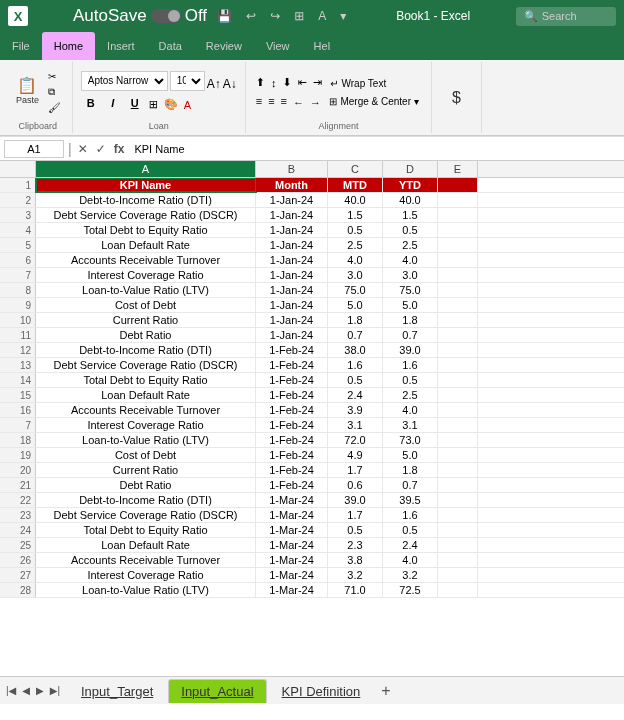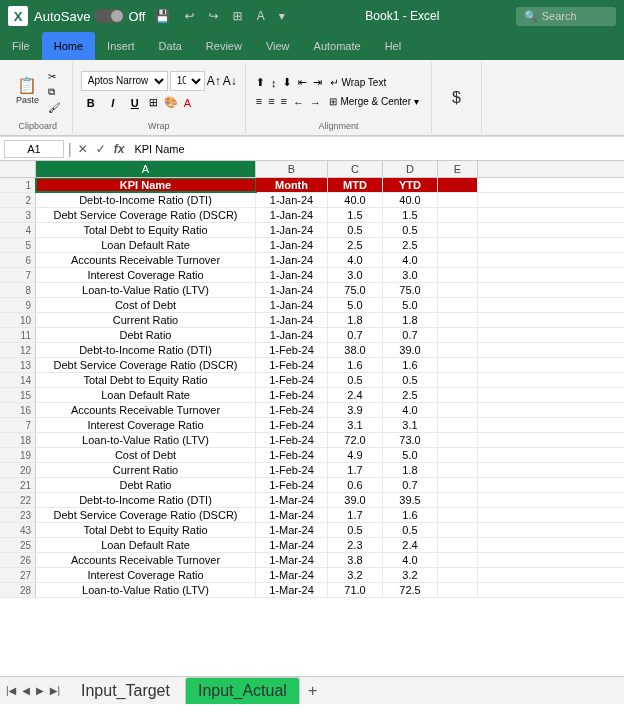--- a/index.html
+++ b/index.html
@@ -12,58 +12,58 @@
       display: flex;
       align-items: center;
       height: 32px;
       padding: 0 8px;
       justify-content: space-between;
     }
     .title-bar-left { display: flex; align-items: center; gap: 6px; }
     .title-bar-center { font-size: 12px; font-weight: 500; }
     .title-bar-right { display: flex; align-items: center; gap: 6px; }
     .excel-icon { width: 20px; height: 20px; background: #fff; color: #217346; font-weight: bold; font-size: 13px; display: flex; align-items: center; justify-content: center; border-radius: 2px; }
-    .autosave-area { display: flex; align-items: center; gap: 4px; font-size: 13px; }
+    .autosave-area { display: flex; align-items: center; gap: 4px; font-size: 17px; margin-left: 39px; }
     .toggle { width: 30px; height: 14px; background: #5a5a5a; border-radius: 7px; display: flex; align-items: center; padding: 1px; }
     .toggle-knob { width: 12px; height: 12px; background: #aaa; border-radius: 50%; margin-left: auto; }
     .title-bar-icon { color: #ccc; font-size: 12px; cursor: pointer; padding: 2px 4px; }
     .search-box { background: rgba(255,255,255,0.2); border: none; border-radius: 3px; color: #fff; padding: 3px 8px; width: 100px; font-size: 11px; display: flex; align-items: center; gap: 4px; }
     .search-box input { background: transparent; border: none; color: #fff; font-size: 11px; width: 70px; outline: none; }
     .search-box input::placeholder { color: #ccc; }
 
     
     .ribbon { background: #f3f3f3; border-bottom: 1px solid #ddd; }
     .ribbon-tabs { display: flex; background: #217346; height: 28px; align-items: flex-end; }
     .ribbon-tab {
       padding: 4px 12px;
       font-size: 11px;
       color: #ccc;
       cursor: pointer;
       background: transparent;
       border: none;
       height: 100%;
       display: flex; align-items: center;
     }
-    .ribbon-tab.active { background: #3b82f6; color: #000; border-radius: 3px 3px 0 0; }
+    .ribbon-tab.active { background: #f0abfc; color: #000; border-radius: 3px 3px 0 0; }
 
     .ribbon-content { display: flex; align-items: stretch; padding: 2px 4px; background: #f3f3f3; height: 76px; border-bottom: 1px solid #ccc; }
     .ribbon-group { display: flex; flex-direction: column; align-items: center; padding: 2px 8px; border-right: 1px solid #ddd; min-width: 50px; }
     .ribbon-group-label { font-size: 9px; color: #666; margin-top: auto; padding-top: 2px; }
     .ribbon-group-content { display: flex; align-items: center; gap: 2px; flex: 1; }
 
     .ribbon-btn {
       display: flex; flex-direction: column; align-items: center;
       padding: 2px 4px; cursor: pointer; border-radius: 3px; font-size: 9px;
       color: #333; gap: 1px; min-width: 28px;
     }
     .ribbon-btn .icon { font-size: 16px; line-height: 1; }
     .ribbon-btn-small { display: flex; align-items: center; padding: 1px 3px; cursor: pointer; border-radius: 2px; font-size: 10px; gap: 2px; }
 
     .font-section { display: flex; flex-direction: column; gap: 2px; }
-    .font-row { display: flex; align-items: center; gap: 2px; }
+    .font-row { display: flex; align-items: flex-end; gap: 2px; }
     .font-select { font-size: 10px; border: 1px solid #ccc; padding: 1px 2px; height: 20px; background: #fff; }
     .font-size-select { font-size: 10px; border: 1px solid #ccc; padding: 1px 2px; height: 20px; width: 35px; background: #fff; }
 
     .format-btn { font-size: 11px; font-weight: bold; width: 20px; height: 20px; display: flex; align-items: center; justify-content: center; cursor: pointer; border-radius: 2px; border: none; background: transparent; }
     .format-btn.bold { font-weight: bold; }
     .format-btn.italic { font-style: italic; }
     .format-btn.underline { text-decoration: underline; }
 
     .align-section { display: flex; flex-direction: column; gap: 2px; }
     .wrap-text-btn { font-size: 10px; display: flex; align-items: center; gap: 3px; padding: 2px 4px; cursor: pointer; border-radius: 2px; }
@@ -128,25 +128,25 @@
 
     
     .sheet-tabs {
       display: flex; align-items: center; height: 28px;
       background: #f3f3f3; border-top: 1px solid #ccc;
       padding: 0 4px; gap: 2px;
     }
     .sheet-nav { display: flex; gap: 2px; align-items: center; margin-right: 4px; }
     .sheet-nav-btn { font-size: 10px; color: #555; cursor: pointer; padding: 2px; }
     .sheet-tab {
-      padding: 4px 12px; font-size: 16px; cursor: pointer;
+      padding: 4px 12px; font-size: 13px; cursor: pointer;
       border: 1px solid transparent; border-bottom: none;
-      border-radius: 3px 3px 0 0; color: #333;
-    }
-    .sheet-tab.active { background: #22c55e; border-color: #ccc; font-weight: 500; }
+      border-radius: 3px 3px 0 0; color: #333; text-decoration: underline;
+    }
+    .sheet-tab.active { background: #84cc16; border-color: #ccc; font-weight: 500; }
     .sheet-add { color: #555; font-size: 16px; cursor: pointer; padding: 2px 6px; }
   </style>
 </head>
 <body>
 
 <div class="title-bar">
   <div class="title-bar-left">
     <div class="excel-icon">X</div>
     <div class="autosave-area">
       <span>AutoSave</span>
@@ -172,21 +172,20 @@
 </div>
 
 <div class="ribbon">
   <div class="ribbon-tabs">
     <button class="ribbon-tab">File</button>
     <button class="ribbon-tab active">Home</button>
     <button class="ribbon-tab">Insert</button>
     <button class="ribbon-tab">Data</button>
     <button class="ribbon-tab">Review</button>
     <button class="ribbon-tab">View</button>
-    <button class="ribbon-tab">Automate</button>
     <button class="ribbon-tab">Hel</button>
   </div>
 
   <div class="ribbon-content">
 
     <div class="ribbon-group">
       <div class="ribbon-group-content">
         <div class="ribbon-btn">
           <span class="icon">📋</span>
           <span>Paste</span>
@@ -222,21 +221,21 @@
           <div class="font-row">
             <button class="format-btn bold">B</button>
             <button class="format-btn italic">I</button>
             <button class="format-btn underline">U</button>
             <span style="cursor:pointer;padding:2px;font-size:11px;">⊞</span>
             <span style="cursor:pointer;padding:2px;font-size:11px;">🎨</span>
             <span style="cursor:pointer;padding:2px;font-size:11px;color:#c00;">A</span>
           </div>
         </div>
       </div>
-      <div class="ribbon-group-label">Wrap</div>
+      <div class="ribbon-group-label">Loan</div>
     </div>
 
     <div class="ribbon-group" style="min-width:130px;">
       <div class="ribbon-group-content">
         <div class="align-section">
           <div class="font-row">
             <span style="cursor:pointer;padding:2px;">⬆</span>
             <span style="cursor:pointer;padding:2px;">↕</span>
             <span style="cursor:pointer;padding:2px;">⬇</span>
             <span style="cursor:pointer;padding:2px;">⇤</span>
@@ -270,21 +269,21 @@
     </div>
   </div>
 </div>
 
 <div class="formula-bar">
   <input class="cell-ref" type="text" value="A1" style="">
   <span class="formula-separator">|</span>
   <div class="formula-icons">
     <span class="formula-icon">✕</span>
     <span class="formula-icon">✓</span>
-    <span class="formula-icon" style="font-style:italic;font-weight:bold;">fx</span>
+    <span class="formula-icon" style="font-weight:bold;">fx</span>
   </div>
   <input class="formula-input" type="text" value="KPI Name" style="">
 </div>
 
 <div class="spreadsheet">
 
   <div class="col-headers">
     <div class="row-num-header"></div>
     <div class="col-header col-a selected">A</div>
     <div class="col-header col-b">B</div>
@@ -474,21 +473,21 @@
     </div>
       <div class="table-row">
       <div class="row-num">23</div>
       <div class="cell col-a-cell kpi-name">Debt Service Coverage Ratio (DSCR)</div>
       <div class="cell col-b-cell center">1-Mar-24</div>
       <div class="cell col-c-cell center">1.7</div>
       <div class="cell col-d-cell center">1.6</div>
       <div class="cell col-e-cell"></div>
     </div>
       <div class="table-row">
-      <div class="row-num">43</div>
+      <div class="row-num">24</div>
       <div class="cell col-a-cell kpi-name">Total Debt to Equity Ratio</div>
       <div class="cell col-b-cell center">1-Mar-24</div>
       <div class="cell col-c-cell center">0.5</div>
       <div class="cell col-d-cell center">0.5</div>
       <div class="cell col-e-cell"></div>
     </div>
       <div class="table-row">
       <div class="row-num">25</div>
       <div class="cell col-a-cell kpi-name">Loan Default Rate</div>
       <div class="cell col-b-cell center">1-Mar-24</div>
@@ -525,14 +524,15 @@
 
 <div class="sheet-tabs">
   <div class="sheet-nav">
     <span class="sheet-nav-btn">|◀</span>
     <span class="sheet-nav-btn">◀</span>
     <span class="sheet-nav-btn">▶</span>
     <span class="sheet-nav-btn">▶|</span>
   </div>
   <div class="sheet-tab">Input_Target</div>
   <div class="sheet-tab active">Input_Actual</div>
+  <div class="sheet-tab">KPI Definition</div>
   <div class="sheet-add">+</div>
 </div>
 
 </body></html>

